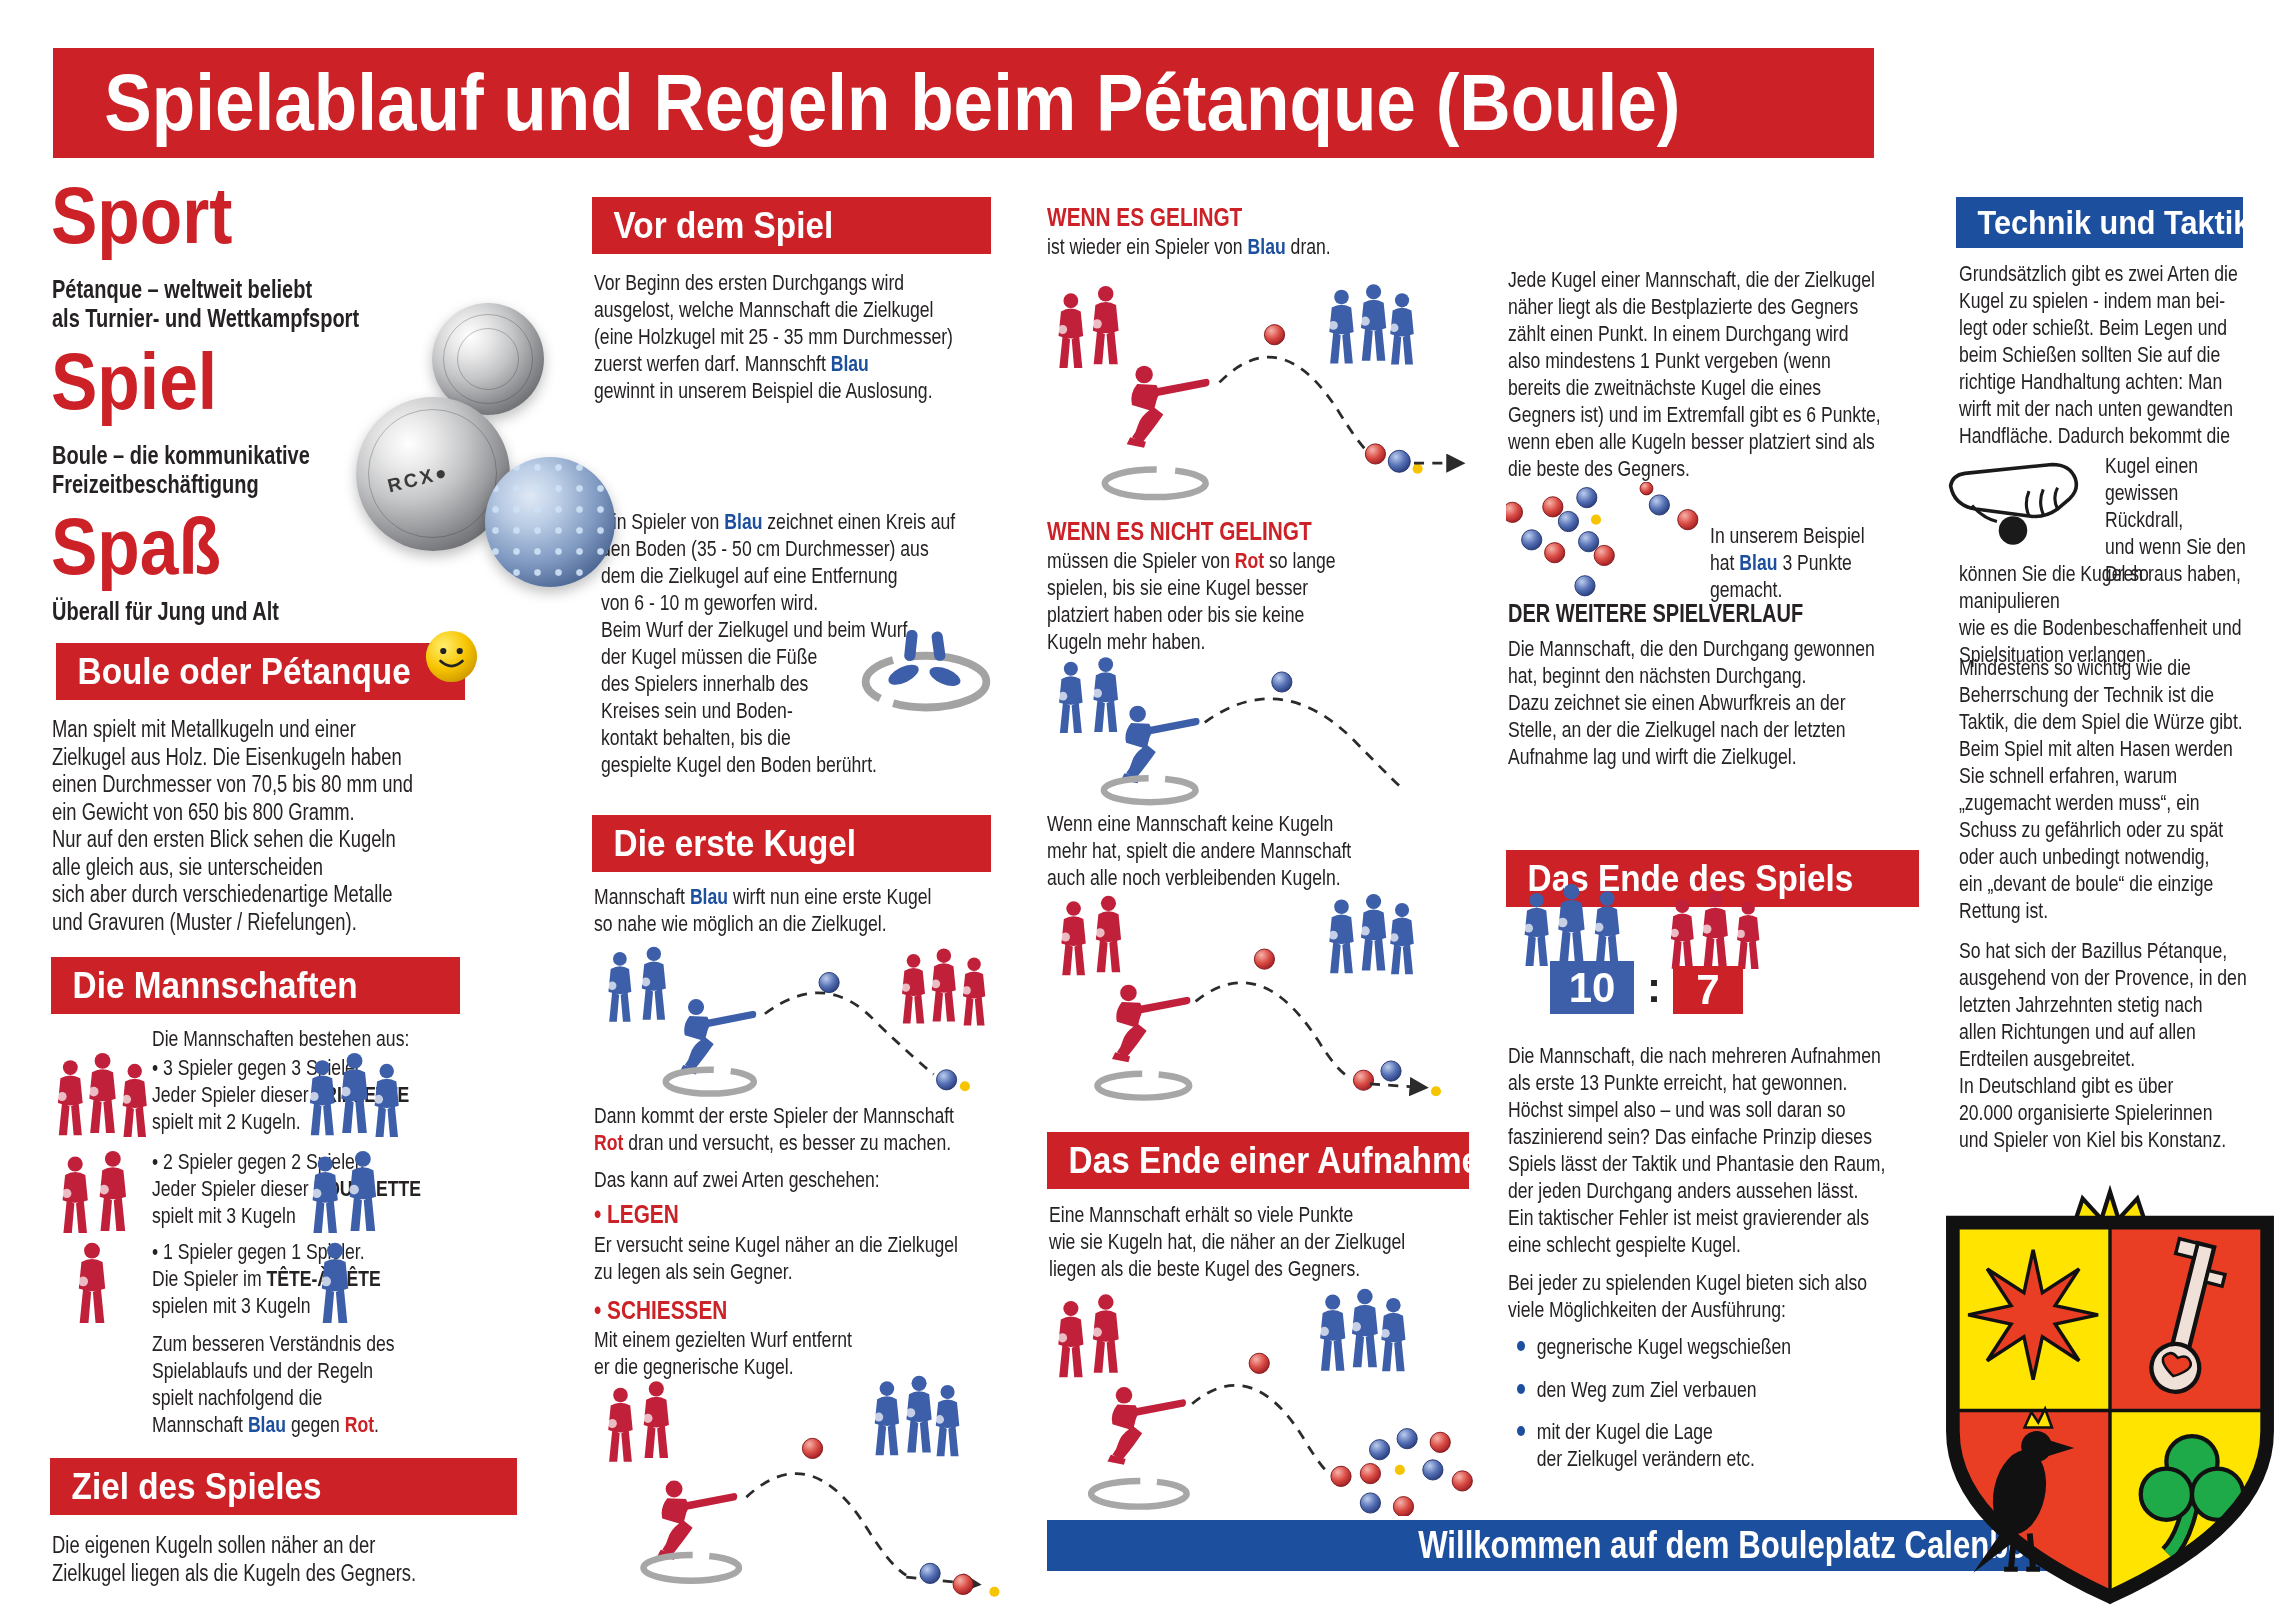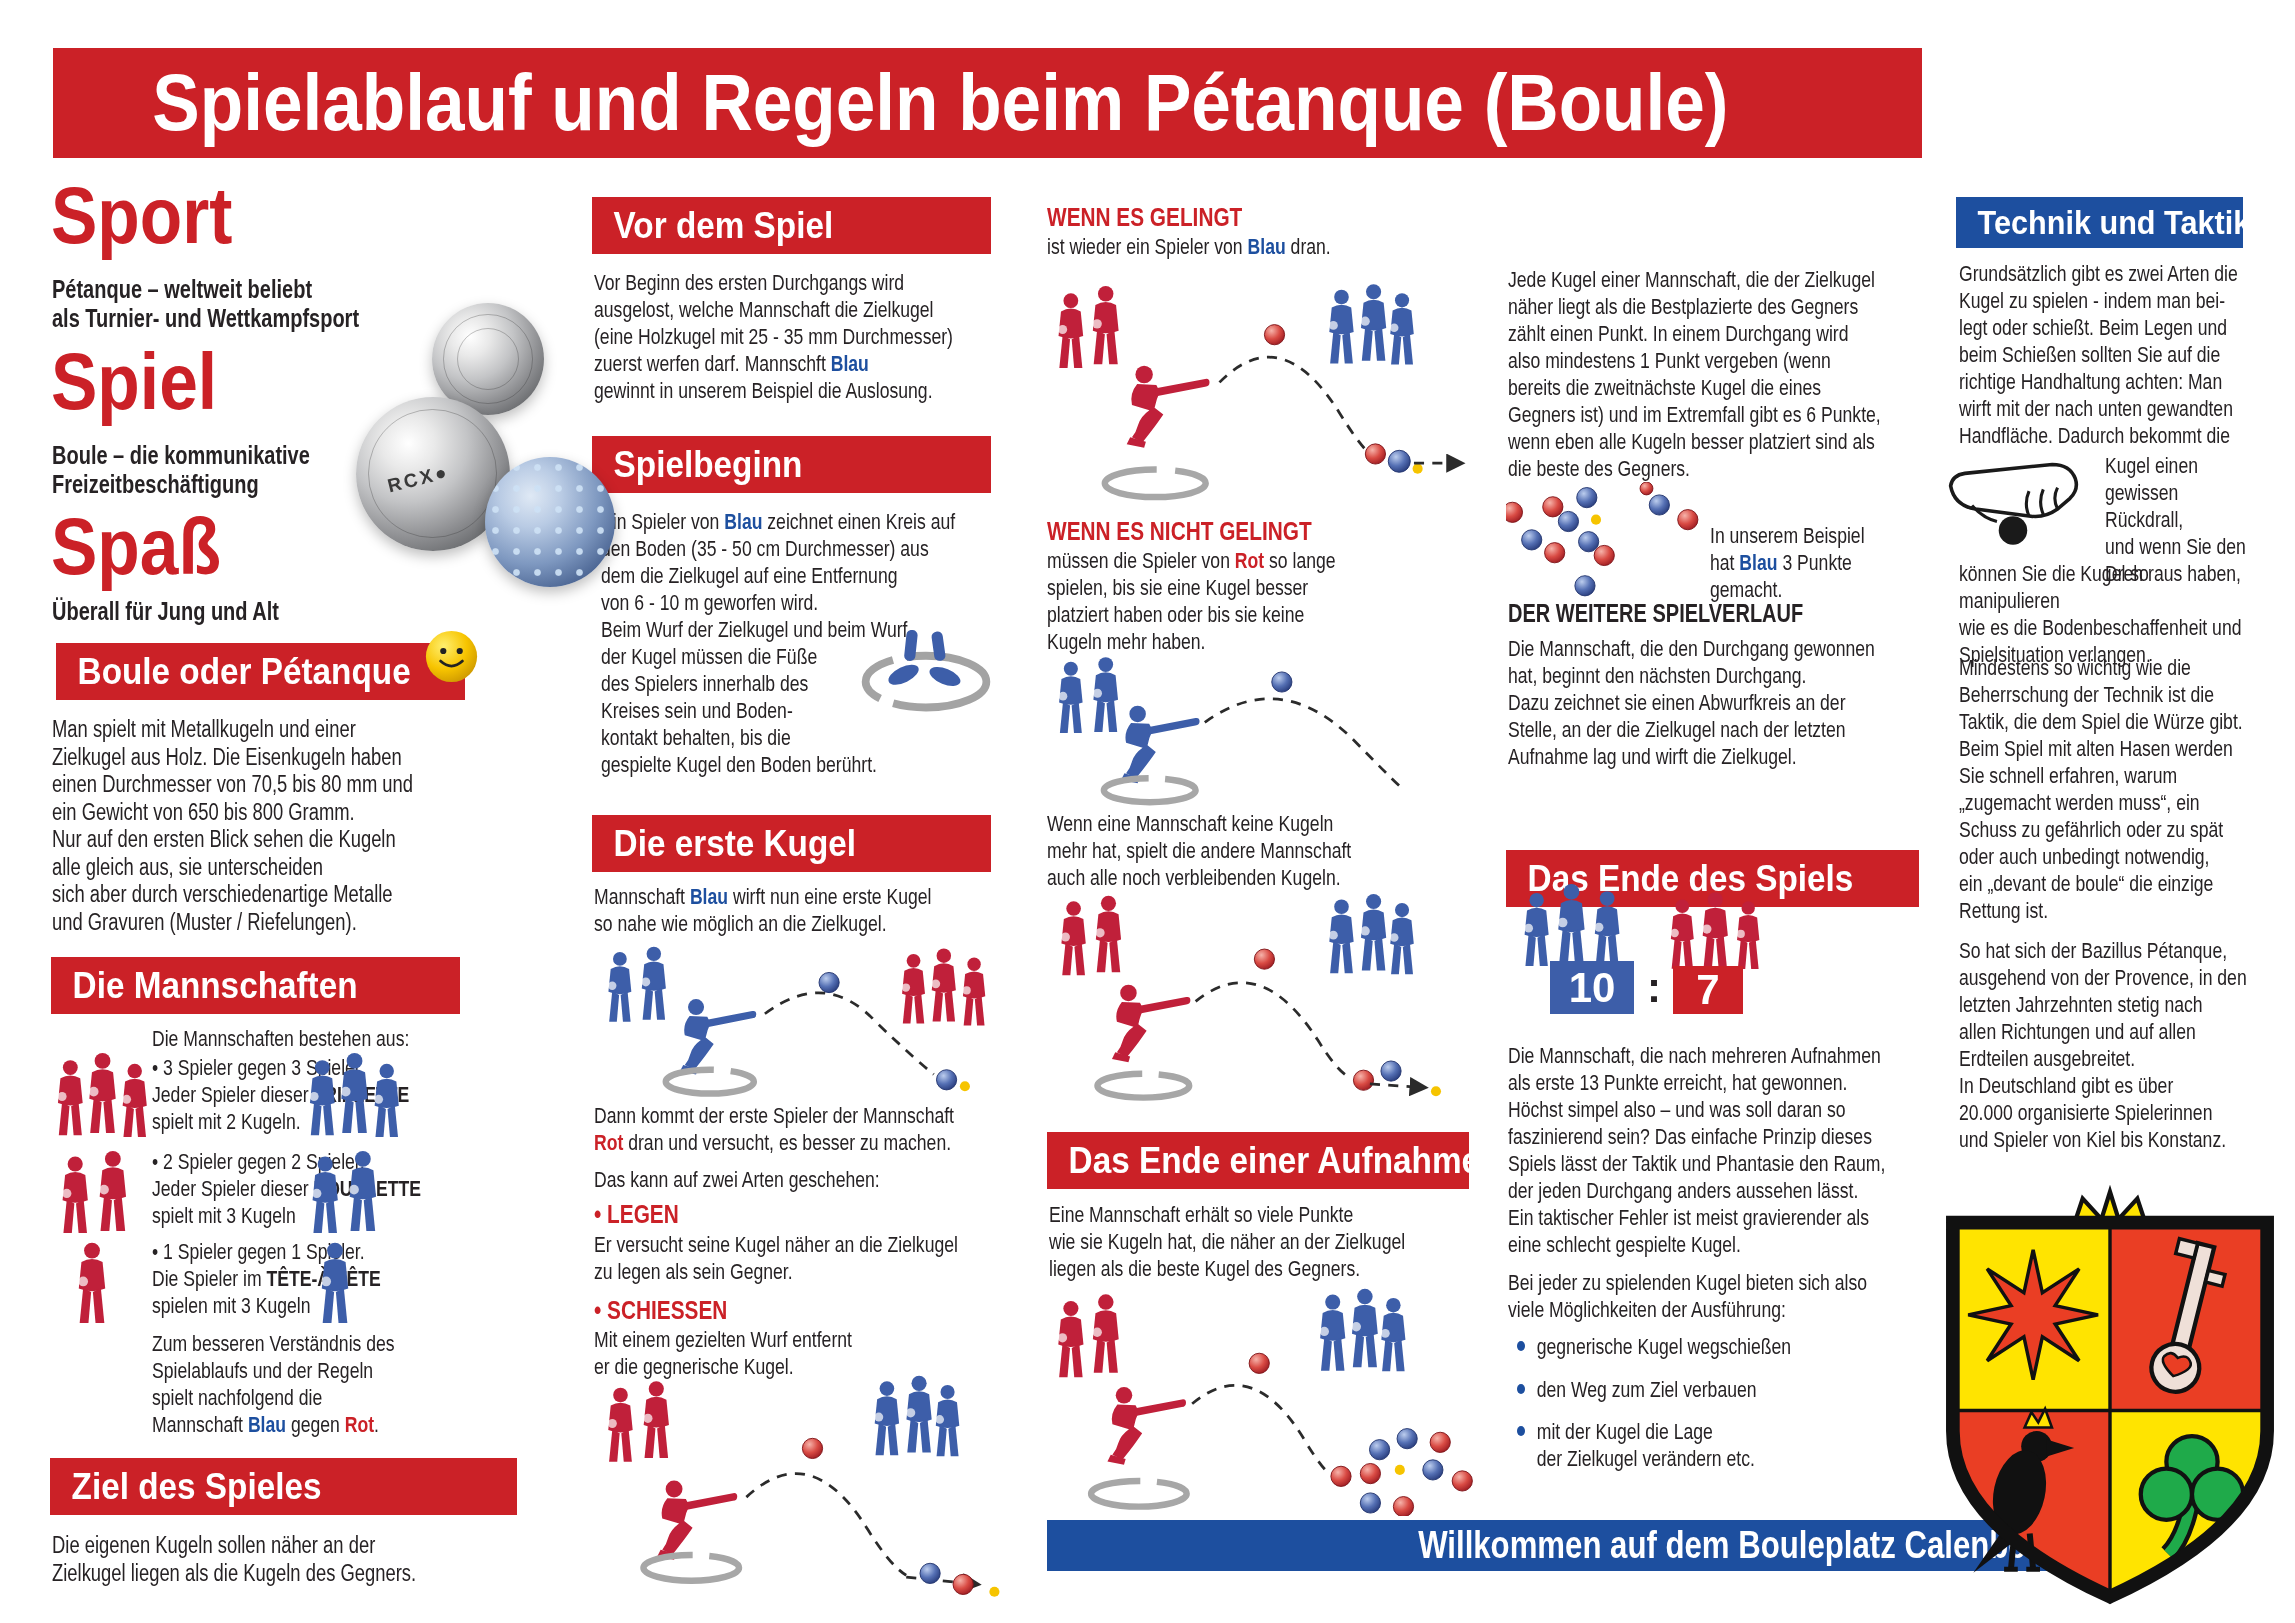--- a/index.html
+++ b/index.html
@@ -94,21 +94,21 @@
     <symbol id="sym-hand" viewBox="0 0 170 110">
       <path d="M6 38 Q8 26 22 24 L120 14 Q140 14 146 30 Q150 42 140 52 L126 64 Q112 74 96 72 L34 64 Q10 60 6 38 Z" fill="#ffffff" stroke="#1a1a1a" stroke-width="4"></path>
       <path d="M126 64 Q120 52 126 40 M110 70 Q104 56 110 42 M94 72 Q88 58 94 44 M30 60 Q42 74 58 78" fill="none" stroke="#1a1a1a" stroke-width="3.5"></path>
       <circle cx="76" cy="88" r="16" fill="#1a1a1a"></circle>
     </symbol>
   </defs>
 </svg>
 
 <div class="page">
 
-  <div class="abs titlebar" style="left:53px;top:48px;width:1821px;height:110px;padding-left:48px;">
+  <div class="abs titlebar" style="left:53px;top:48px;width:1821px;height:110px;">
     <div class="t cond-c">Spielablauf und Regeln beim Pétanque (Boule)</div>
   </div>
 
   <div class="abs bigword condm" style="left:51px;top:176px;">Sport</div>
   <div class="abs sub cond" style="left:52px;top:275px;width:478px;">Pétanque – weltweit beliebt
 als Turnier- und Wettkampfsport</div>
   <div class="abs bigword condm" style="left:51px;top:342px;">Spiel</div>
   <div class="abs sub cond" style="left:52px;top:441px;width:478px;">Boule – die kommunikative
 Freizeitbeschäftigung</div>
   <div class="abs bigword condm" style="left:51px;top:507px;">Spaß</div>
@@ -203,23 +203,20 @@
 
   <div class="abs bar" style="left:592px;top:197px;width:399px;">
     <div class="t cond-c">Vor dem Spiel</div>
   </div>
   <div class="abs body cond" style="left:594px;top:269px;width:500px;"><span>Vor Beginn des ersten Durchgangs wird
 ausgelost, welche Mannschaft die Zielkugel
 (eine Holzkugel mit 25 - 35 mm Durchmesser)
 zuerst werfen darf. Mannschft </span><span class="rt-blue">Blau</span><span>
 gewinnt in unserem Beispiel die Auslosung.</span></div>
 
-  <div class="abs bar" style="left:592px;top:436px;width:399px;">
-    <div class="t cond-c">Spielbeginn</div>
-  </div>
   <div class="abs body cond" style="left:601px;top:508px;width:500px;"><span>Ein Spieler von </span><span class="rt-blue">Blau</span><span> zeichnet einen Kreis auf
 den Boden (35 - 50 cm Durchmesser) aus
 dem die Zielkugel auf eine Entfernung
 von 6 - 10 m geworfen wird.
 Beim Wurf der Zielkugel und beim Wurf
 der Kugel müssen die Füße
 des Spielers innerhalb des
 Kreises sein und Boden-
 kontakt behalten, bis die
 gespielte Kugel den Boden berührt.</span></div>

